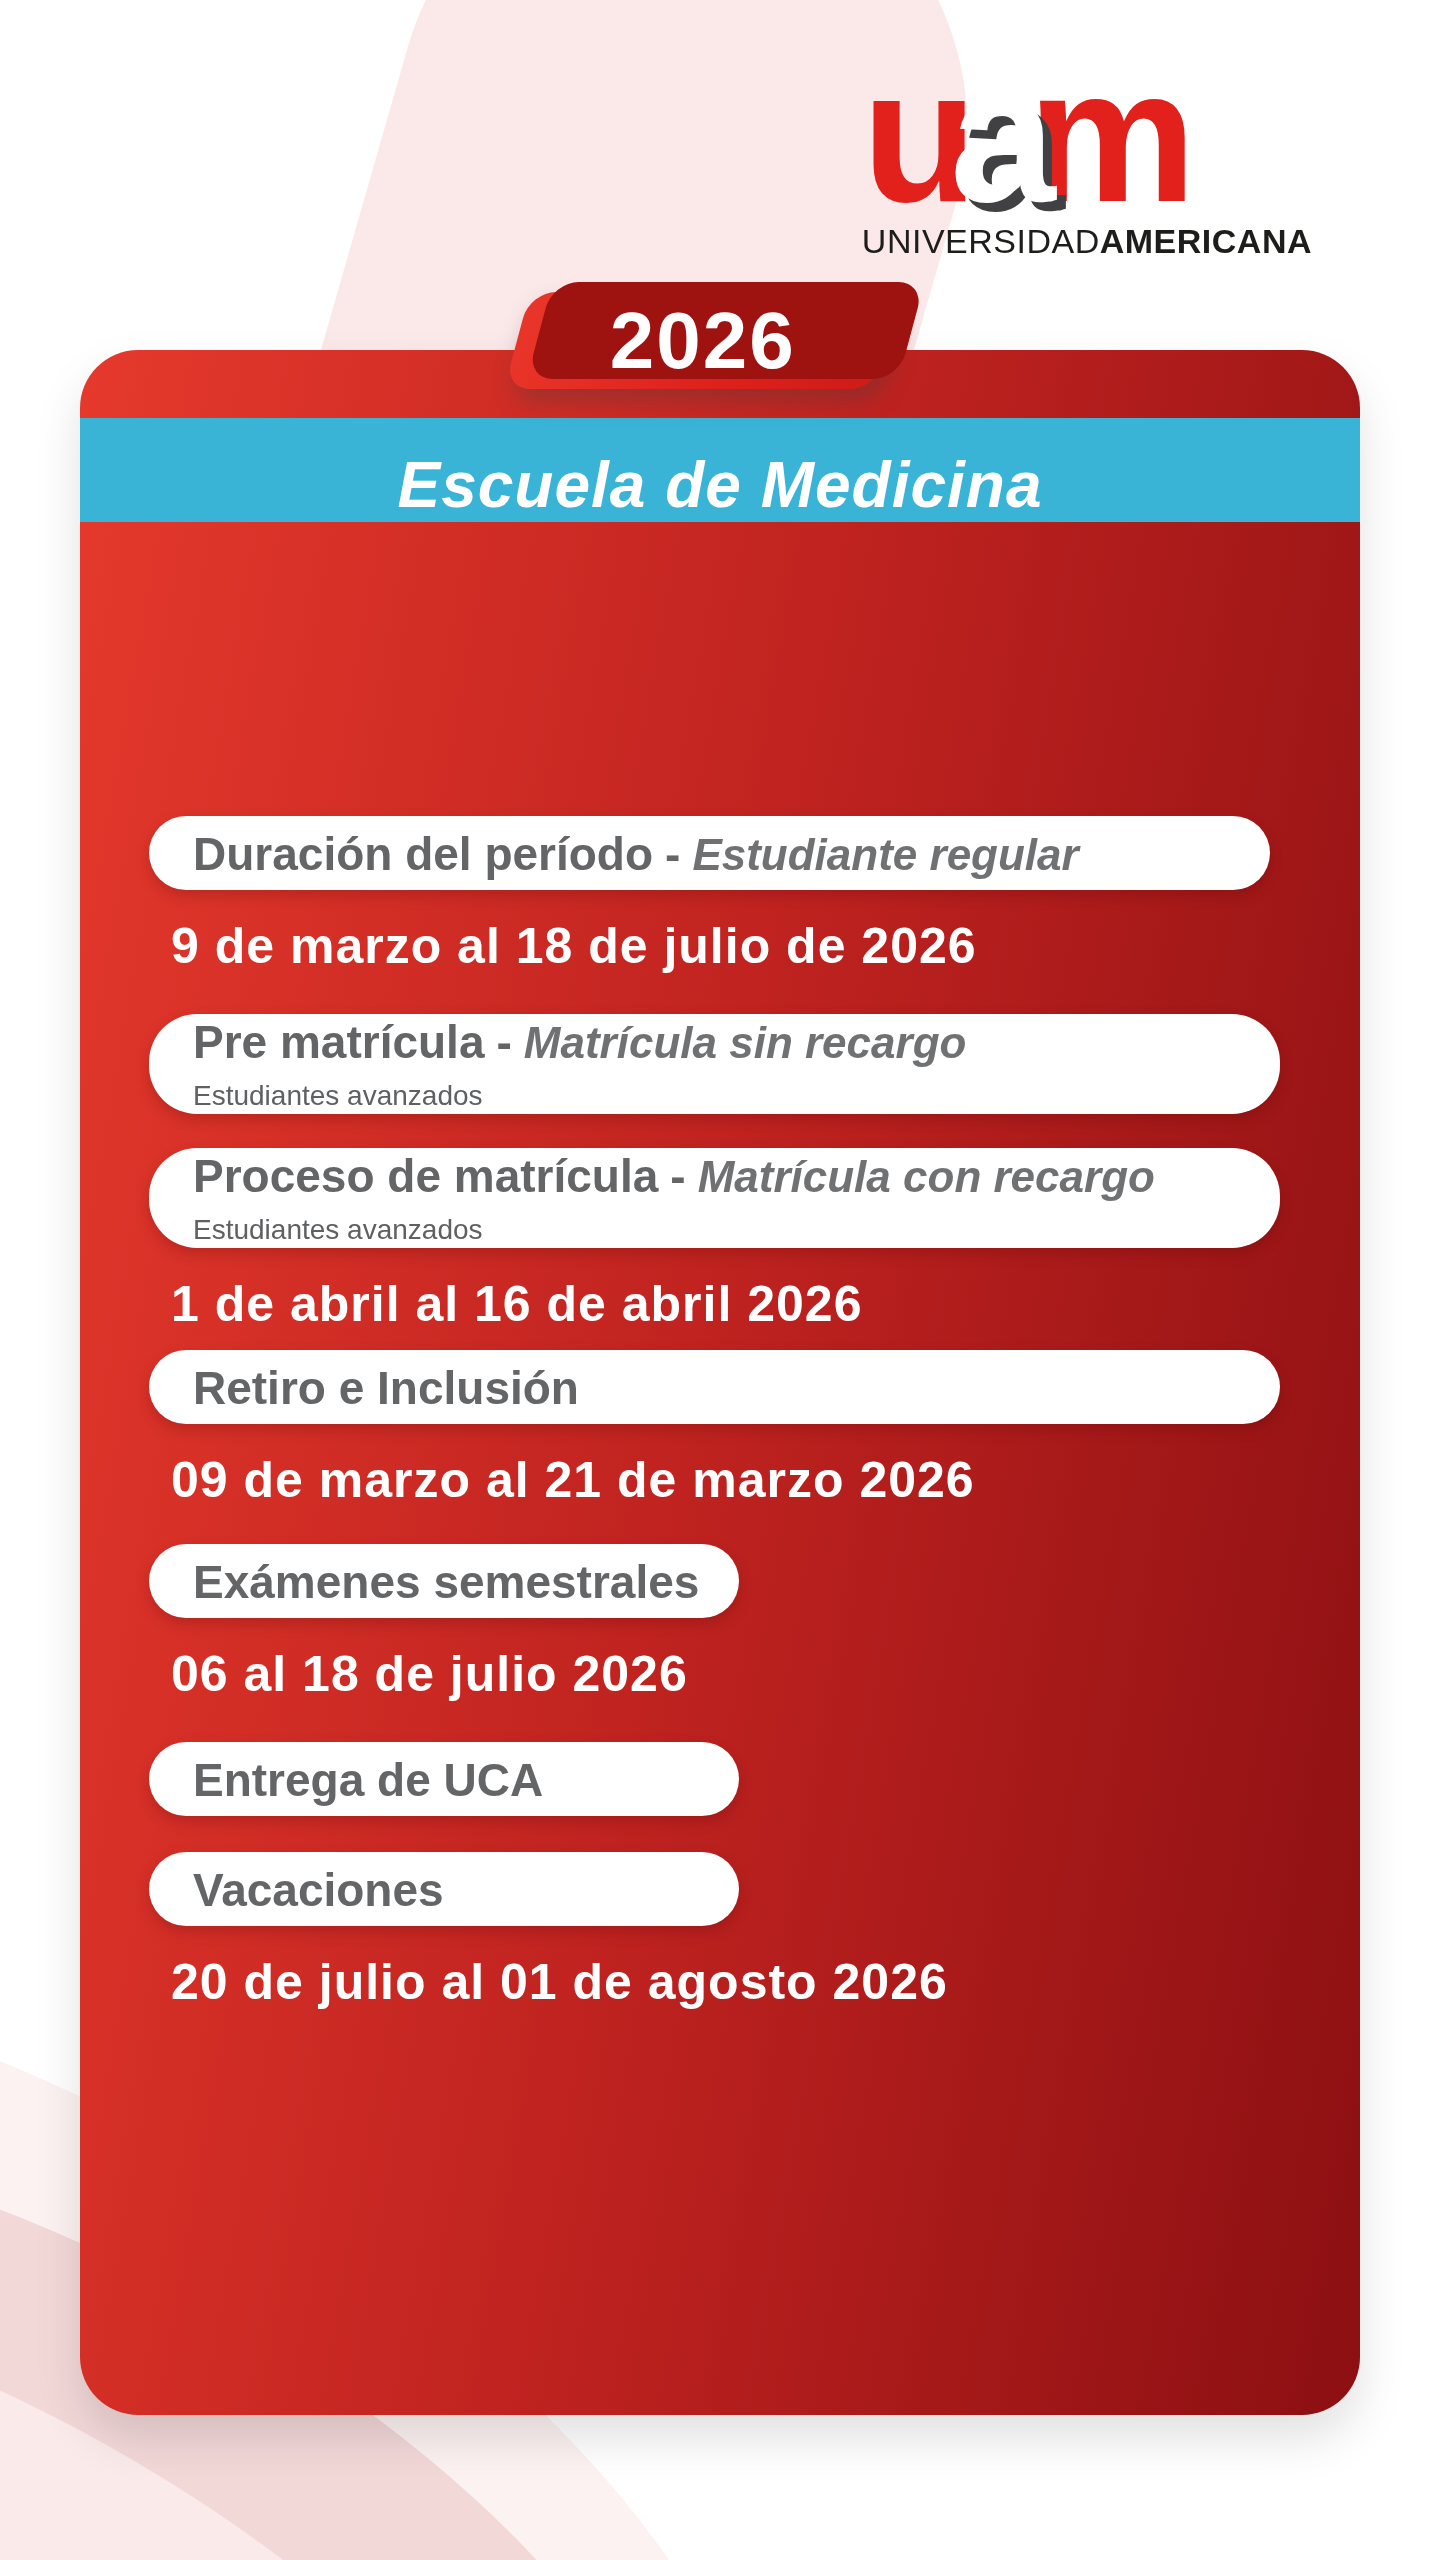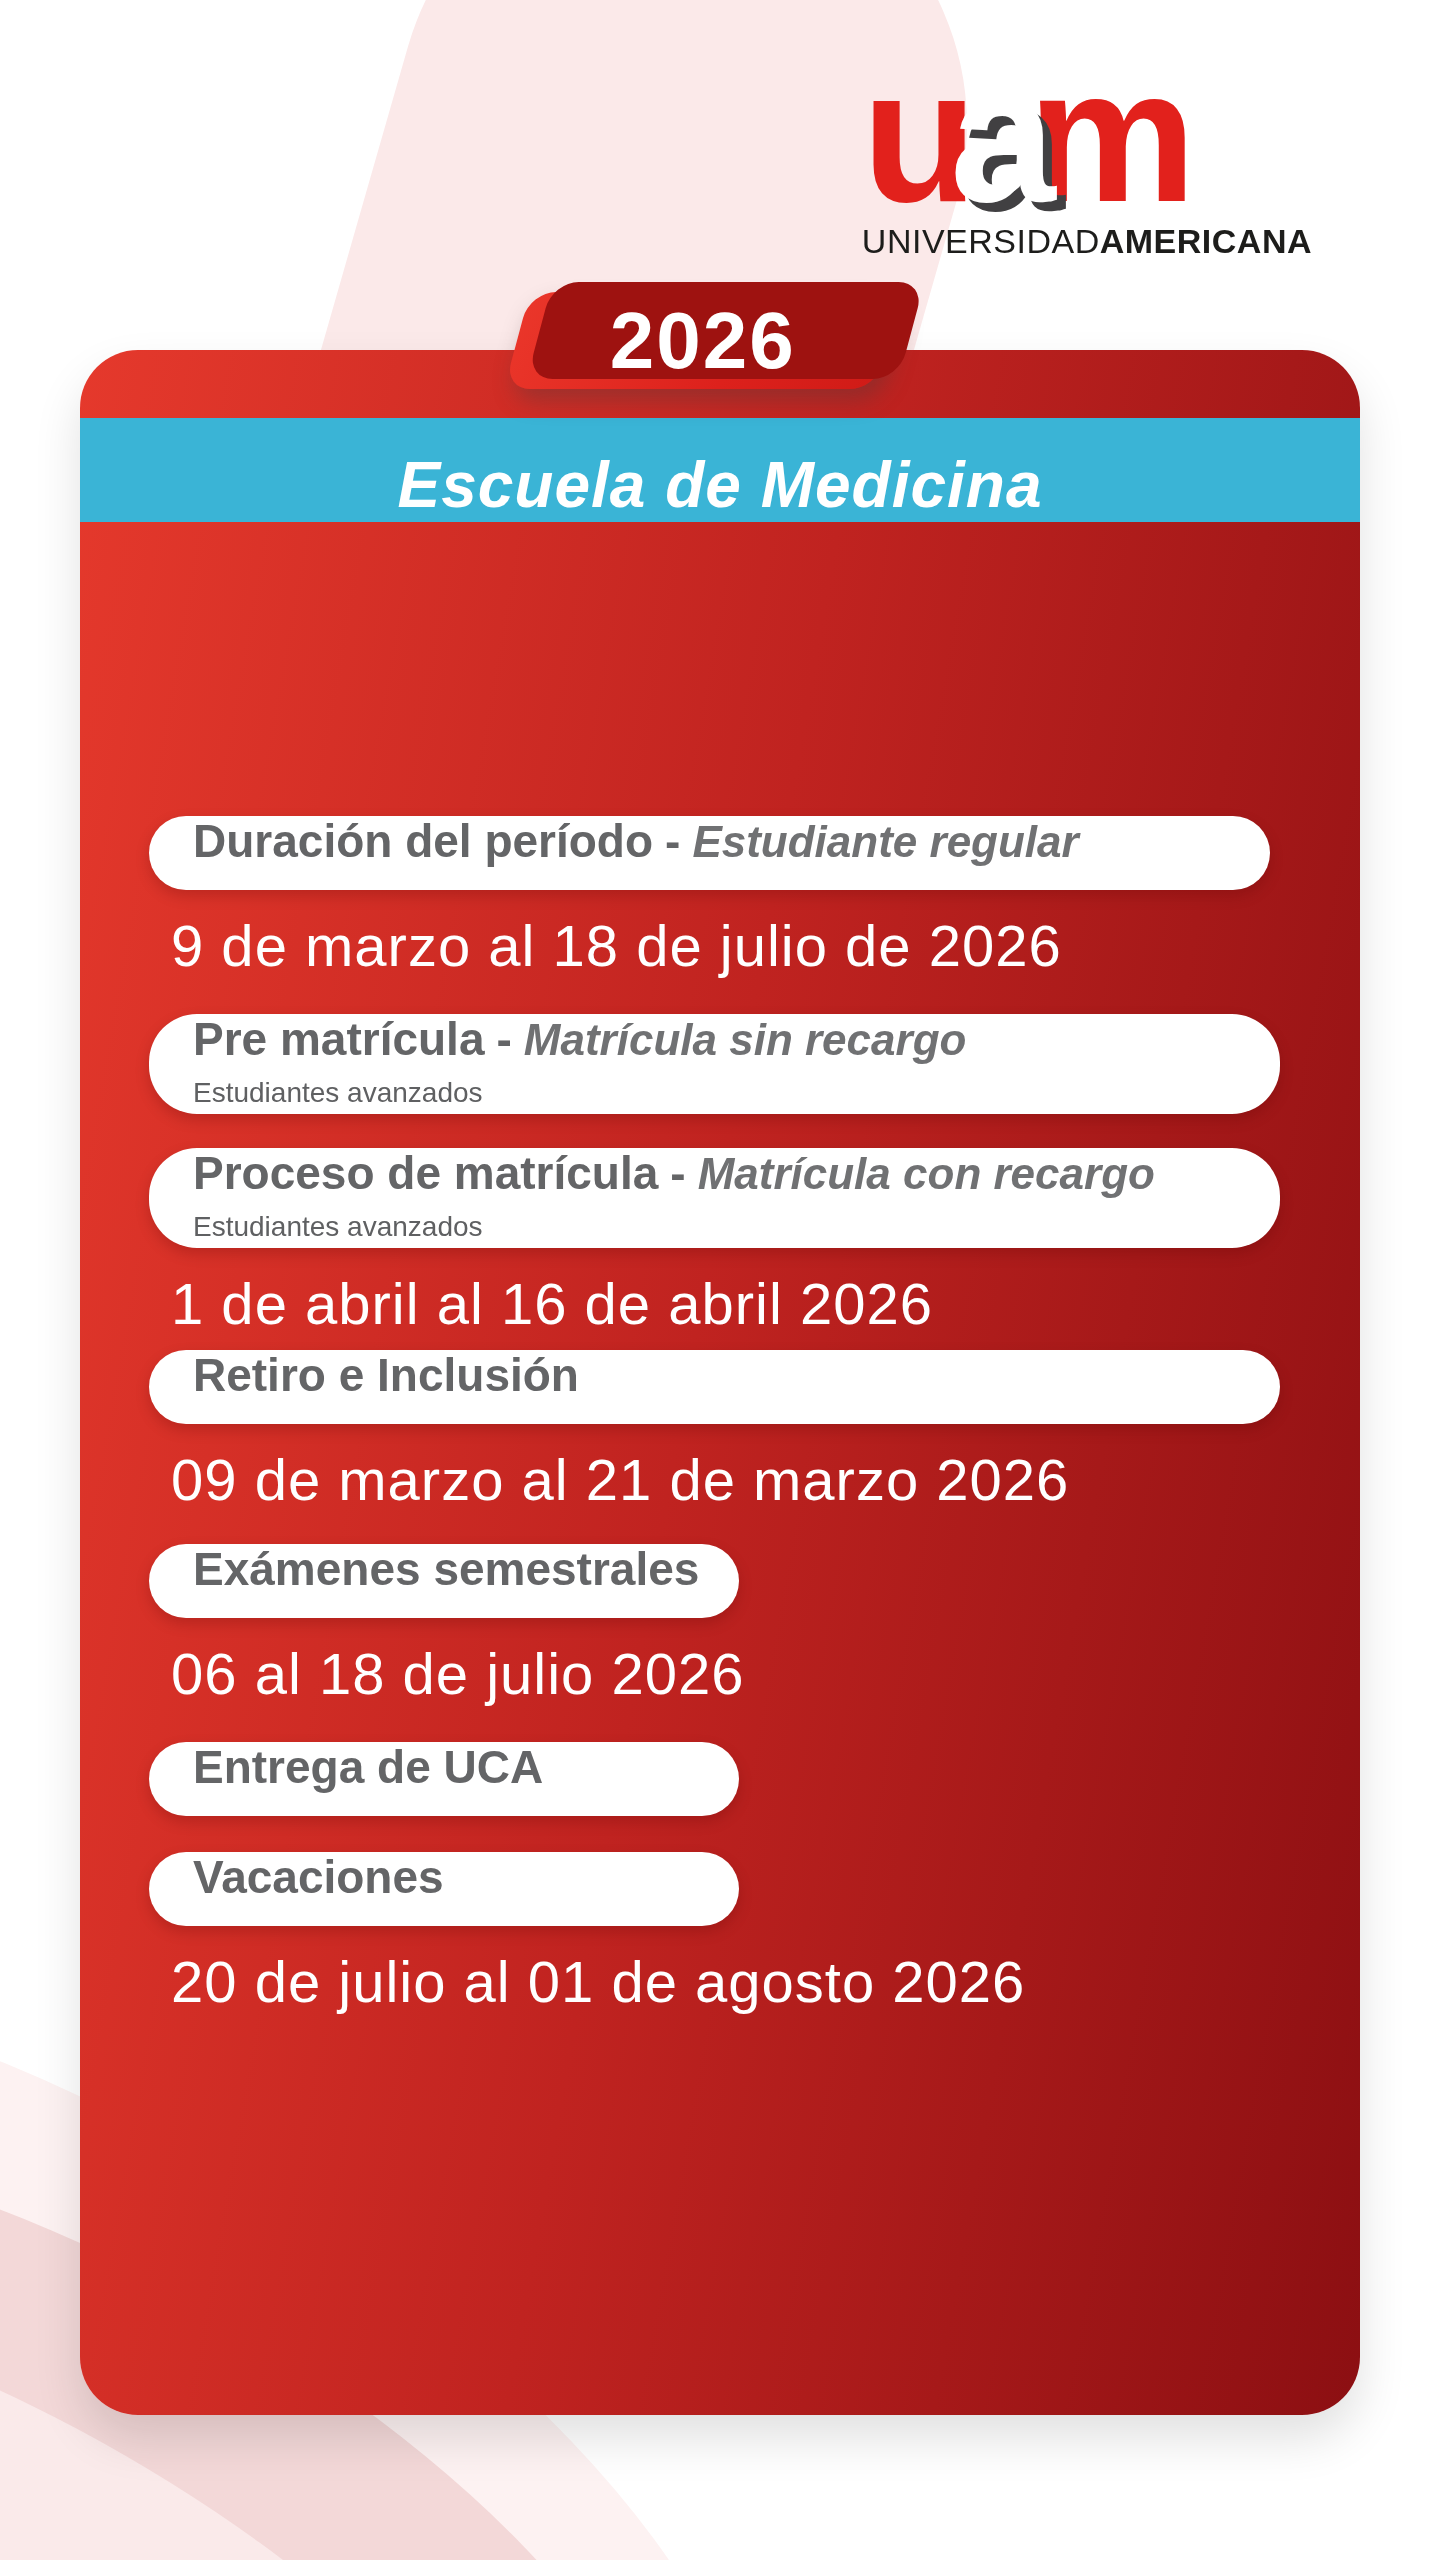--- a/index.html
+++ b/index.html
@@ -79,35 +79,35 @@
     color:#ffffff;font-weight:700;font-size:74px;line-height:90px;
     letter-spacing:1px;
   }
   .cal-title .sup{font-size:42px;position:relative;top:-26px;letter-spacing:0;}
   .cal-title .l2-rest{margin-left:14px;}
   
   .entries{position:absolute;left:69px;top:466px;width:1180px;}
   .entry{display:block;}
   .pill{
     box-sizing:border-box;background:#ffffff;border-radius:48px;
-    padding:0 44px;display:flex;flex-direction:column;justify-content:flex-start;
+    padding:0 44px;display:flex;flex-direction:column;justify-content:flex-end;
     min-height:74px;box-shadow:0 6px 14px rgba(80,0,0,0.22);
   }
   .pill.two{height:100px;}
   .pill.w-a{width:1121px;}
   .pill.w-b{width:1131px;}
   .pill.w-c{width:590px;}
   .pill-line{line-height:50px;white-space:nowrap;}
   .lbl{font-size:46px;font-weight:700;color:#646567;}
   .sep{font-size:46px;font-weight:700;color:#646567;margin:0 12px;}
   .detail{font-size:44px;font-weight:600;font-style:italic;color:#707173;}
   .subtext{font-size:28px;font-weight:400;color:#5f6062;line-height:36px;}
   .sep:empty,.detail:empty,.subtext:empty{display:none;}
   .date{
-    margin:28px 0 0 22px;color:#ffffff;font-size:58px;font-weight:400;
+    margin:28px 0 0 22px;color:#ffffff;font-size:50px;font-weight:700;
     line-height:56px;letter-spacing:1px;white-space:nowrap;
   }
   .entry.mb40{margin-bottom:40px;}
   .entry.mb34{margin-bottom:34px;}
   .entry.mb18{margin-bottom:18px;}
   .entry.mb36{margin-bottom:36px;}
 </style>
 </head>
 <body>
 

